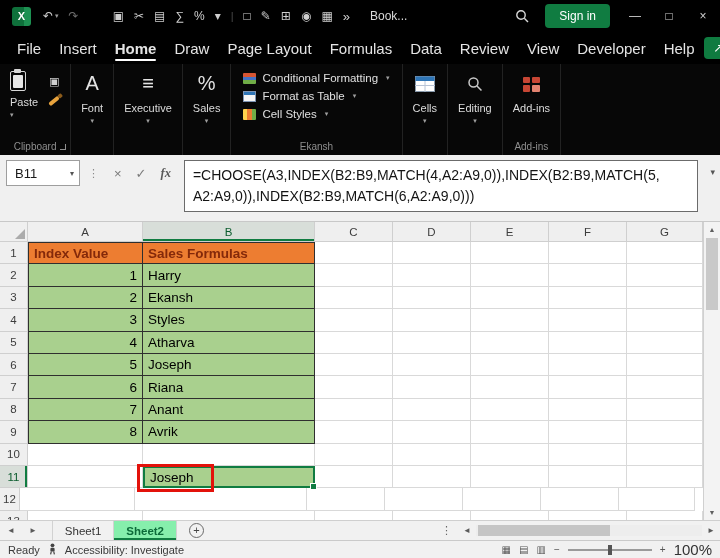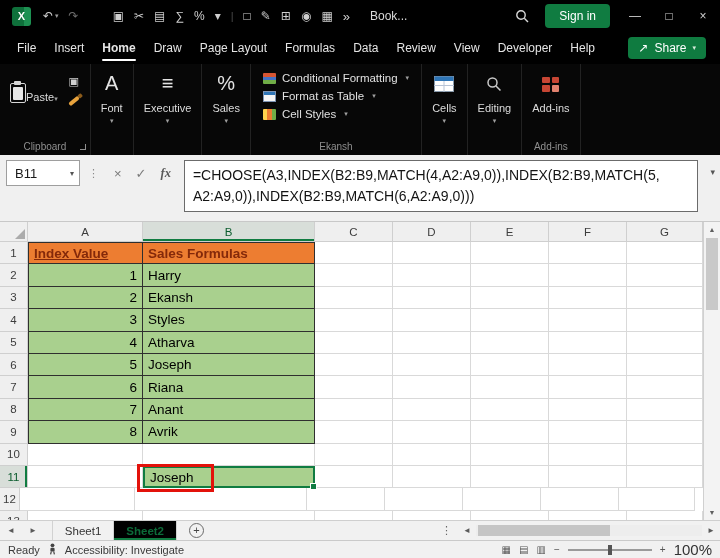--- a/index.html
+++ b/index.html
@@ -20,37 +20,37 @@
 .overflow{font-size:13px;}
 .doc-title{font-size:12px;color:#d9d9d9;margin-left:20px;white-space:nowrap;}
 .search{margin-left:auto;display:flex;align-items:center;}
 .signin{margin-left:16px;background:#107c41;color:#fff;border:none;border-radius:4px;font-size:12px;padding:5px 14px;font-family:inherit;cursor:pointer;}
 .wctrls{display:flex;margin-left:8px;}
 .wbtn{width:34px;text-align:center;font-size:12px;color:#cfcfcf;cursor:default;}
 
 
 .menubar{height:32px;flex:0 0 32px;background:#000;display:flex;align-items:center;padding:0 8px;}
 .menu-tabs{display:flex;align-items:center;height:100%;}
-.menu-tab{color:#e4e4e4;font-size:12px;padding:0 9px;height:100%;display:flex;align-items:center;position:relative;cursor:default;white-space:nowrap;}
+.menu-tab{color:#e4e4e4;font-size:15px;padding:0 9px;height:100%;display:flex;align-items:center;position:relative;cursor:default;white-space:nowrap;}
 .menu-tab.active{font-weight:bold;}
 .menu-tab.active::after{content:"";position:absolute;left:9px;right:9px;bottom:3px;height:2px;background:#fff;border-radius:1px;}
 .share-btn{margin-left:auto;margin-right:6px;background:#0f7b40;color:#fff;border:none;border-radius:4px;font-size:12px;padding:4px 10px;display:flex;align-items:center;gap:6px;font-family:inherit;cursor:pointer;}
 .share-btn .mini-chev{color:#d6ead9;}
 
 
 .ribbon{height:91px;flex:0 0 91px;background:#070707;display:flex;color:#d6d6d6;}
 .rgroup{position:relative;border-right:1px solid #222;display:flex;flex-direction:column;align-items:center;padding:7px 10px 16px;}
 .collapsed{cursor:pointer;}
 .big-glyph{font-size:20px;line-height:24px;height:26px;color:#e3e3e3;}
 .grp-name{font-size:11px;color:#dcdcdc;margin-top:5px;white-space:nowrap;}
 .chev{font-size:7px;color:#9f9f9f;margin-top:3px;}
 .glabel{position:absolute;bottom:3px;left:0;right:0;text-align:center;font-size:10px;color:#8f8f8f;white-space:nowrap;}
 .launcher{position:absolute;right:4px;bottom:5px;width:6px;height:6px;border-right:1px solid #8f8f8f;border-bottom:1px solid #8f8f8f;}
 .clip-row{display:flex;gap:10px;}
-.paste{display:flex;flex-direction:row;align-items:flex-end;cursor:pointer;}
+.paste{display:flex;flex-direction:column;align-items:flex-start;cursor:pointer;}
 .clipboard-icon{width:16px;height:20px;border:1.5px solid #d6d6d6;border-radius:2px;position:relative;}
 .clipboard-icon::before{content:"";position:absolute;top:-3px;left:3px;width:7px;height:4px;background:#d6d6d6;border-radius:1px;}
 .clipboard-icon::after{content:"";position:absolute;top:3px;left:2px;right:2px;bottom:2px;background:#e6e6e6;border-radius:1px;}
 .clip-small{display:flex;flex-direction:column;align-items:center;gap:11px;padding-top:4px;}
 .sicon{font-size:11px;color:#cfcfcf;}
 .brush{width:12px;height:4px;background:#e8a33d;border-radius:2px;transform:rotate(-40deg);position:relative;}
 .brush::after{content:"";position:absolute;right:-4px;top:0;width:4px;height:4px;background:#8a5a1a;border-radius:1px;}
 .styles{padding:5px 10px 16px;align-items:stretch;}
 .style-row{display:flex;align-items:center;gap:6px;font-size:11.5px;color:#e0e0e0;padding:3px 2px;white-space:nowrap;cursor:pointer;}
 .chev2{font-size:7px;color:#9f9f9f;margin-left:2px;}
@@ -96,21 +96,21 @@
 .vs-btn{height:15px;display:flex;align-items:center;justify-content:center;font-size:7px;color:#606060;}
 .vs-thumb{position:absolute;top:16px;left:2px;right:2px;height:72px;background:#c9c9c9;}
 .vs-bottom{position:absolute;bottom:0;left:0;right:0;}
 
 
 .sheetbar{height:20px;flex:0 0 20px;background:#f1f1f1;border-top:1px solid #cfcfcf;display:flex;align-items:center;font-size:11.5px;}
 .sb-arrow{color:#5a5a5a;font-size:8px;padding:0 7px;}
 .tabs{display:flex;height:100%;margin-left:8px;}
 .sheettab{display:flex;align-items:center;padding:0 12px;border-right:1px solid #d2d2d2;color:#333;height:100%;cursor:pointer;white-space:nowrap;}
 .tabs .sheettab:first-child{border-left:1px solid #d2d2d2;}
-.sheettab.active{background:#000000;color:#0c6b39;font-weight:bold;box-shadow:inset 0 -2px 0 #107c41;}
+.sheettab.active{background:#86efac;color:#0c6b39;font-weight:bold;box-shadow:inset 0 -2px 0 #107c41;}
 .addsheet{width:15px;height:15px;border:1px solid #6a6a6a;border-radius:50%;display:flex;align-items:center;justify-content:center;font-size:11px;color:#444;margin-left:12px;line-height:1;cursor:pointer;}
 .sb-dots{margin-left:auto;color:#666;font-size:11px;padding:0 6px;}
 .hscroll{display:flex;align-items:center;width:262px;height:100%;}
 .hs-btn{color:#5a5a5a;font-size:8px;padding:0 5px;}
 .hs-track{flex:1;height:11px;background:#ededed;position:relative;}
 .hs-thumb{position:absolute;left:2px;top:0;height:11px;width:132px;background:#c5c5c5;}
 
 
 .statusbar{height:18px;flex:0 0 18px;background:#f1f1f1;border-top:1px solid #cacaca;display:flex;align-items:center;font-size:11px;color:#3a3a3a;padding:0 8px;gap:7px;}
 .sb-right{margin-left:auto;display:flex;align-items:center;gap:8px;}
@@ -301,21 +301,21 @@
           <div class="hcell" style="width: 115px;">A</div>
           <div class="hcell sel" style="width: 172px;">B</div>
           <div class="hcell" style="width: 78px;">C</div>
           <div class="hcell" style="width: 78px;">D</div>
           <div class="hcell" style="width: 78px;">E</div>
           <div class="hcell" style="width: 78px;">F</div>
           <div class="hcell" style="width: 76px;">G</div>
         </div>
         <div class="grow">
           <div class="hcell rowh" style="width: 28px;">1</div>
-          <div class="cell orange bt bl" style="width: 115px; text-decoration: underline;">Index Value</div>
+          <div class="cell orange bt bl" style="width: 115px;">Index Value</div>
           <div class="cell orange bt" style="width: 172px;">Sales Formulas</div>
           <div class="cell" style="width: 78px;"></div>
           <div class="cell" style="width: 78px;"></div>
           <div class="cell" style="width: 78px;"></div>
           <div class="cell" style="width: 78px;"></div>
           <div class="cell" style="width: 76px;"></div>
         </div>
         <div class="grow">
           <div class="hcell rowh" style="width: 28px;">2</div>
           <div class="cell green num bl" style="width: 115px;">1</div>

